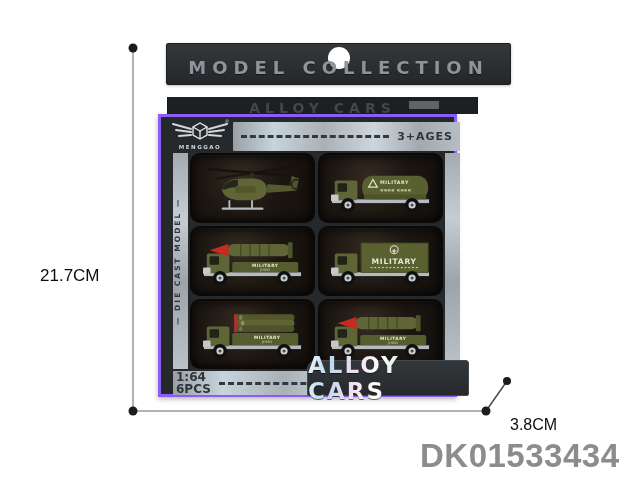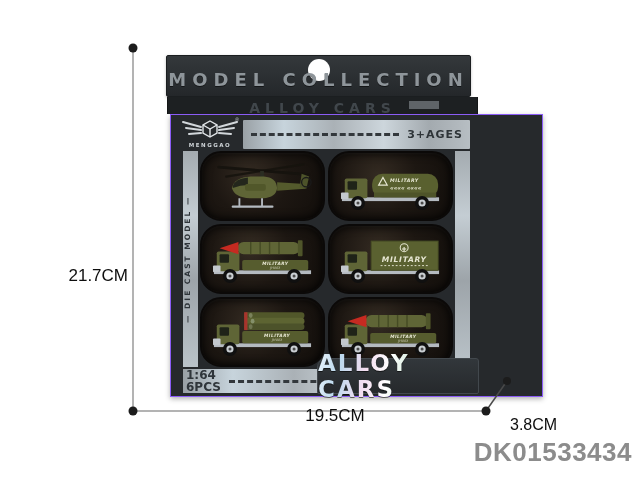--- a/index.html
+++ b/index.html
@@ -1,40 +1,40 @@
 <!DOCTYPE html>
 <html><head>
 <meta charset="utf-8">
 <style>
   html,body{margin:0;padding:0;background:#ffffff;}
   .stage{position:relative;width:640px;height:480px;background:#ffffff;overflow:hidden;
          font-family:"Liberation Sans", sans-serif;}
 
   
-  .pkg-header{position:absolute;left:166px;top:55px;width:305px;height:42px;
+  .pkg-header{position:absolute;left:166px;top:43px;width:345px;height:42px;
     background:linear-gradient(180deg,#34383b 0%,#2b2f32 55%,#24272a 100%);
     border:1px solid #1b1e20;border-radius:2px;box-sizing:border-box;
     box-shadow:0 1px 3px rgba(0,0,0,.25);text-decoration:underline;}
   .hang-hole{position:absolute;left:50%;top:3px;margin-left:-11px;width:22px;height:22px;
     border-radius:50%;background:#ffffff;}
   .header-title{position:absolute;left:0;right:0;top:13px;text-align:center;
     font-weight:bold;font-size:18px;letter-spacing:6px;color:#8e959a;
     font-family:"DejaVu Sans", sans-serif;text-shadow:0 1px 0 rgba(0,0,0,.5);}
 
   
   .pkg-flap{position:absolute;left:167px;top:97px;width:311px;height:17px;
     background:#1d2022;overflow:hidden;border-left:1px solid #141617;border-right:1px solid #141617;box-sizing:border-box;}
   .flap-title{position:absolute;left:0;right:0;top:1px;text-align:center;
     font-weight:bold;font-size:14px;letter-spacing:5px;color:#41474c;
     font-family:"DejaVu Sans", sans-serif;line-height:20px;}
   .flap-sticker{position:absolute;right:38px;top:4px;width:30px;height:8px;background:#70767b;opacity:.8;}
 
   
-  .pkg-body{position:absolute;left:170px;top:114px;width:373px;height:283px;
-    background:#26292c;border:1px solid #8b5cf6;box-sizing:border-box;
+  .pkg-body{position:absolute;left:158px;top:114px;width:299px;height:283px;
+    background:#26292c;border:3px solid #8b5cf6;box-sizing:border-box;
     box-shadow:0 2px 5px rgba(0,0,0,.3);}
   .silver{background:linear-gradient(90deg,#99a0a5 0%,#c7d4dc 18%,#aab1b6 40%,#cdd6dc 62%,#a3aaaf 82%,#b7bec3 100%);}
   .silver-v{background:linear-gradient(180deg,#a4abb0 0%,#c4cdd3 30%,#9da4a9 60%,#bac3c9 100%);}
   .logo-block{position:absolute;left:8px;top:3px;width:62px;height:34px;}
   .brand-name{position:absolute;left:0;right:0;top:24px;text-align:center;
     font-size:5.5px;font-weight:bold;letter-spacing:1.5px;color:#cfd4d8;
     font-family:"DejaVu Sans", sans-serif;}
   .brand-reg{position:absolute;right:2px;top:-1px;font-size:5px;color:#cfd4d8;}
   .strip-top{position:absolute;left:72px;top:5px;width:227px;height:29px;
     display:flex;align-items:center;border-radius:1px;}
@@ -45,24 +45,24 @@
   .strip-left{left:12px;}
   .strip-right{left:284px;}
   .side-text{position:absolute;left:0;top:0;width:15px;height:216px;
     writing-mode:vertical-rl;transform:rotate(180deg);
     text-align:center;font-size:7.5px;font-weight:bold;letter-spacing:2px;color:#2f353a;
     font-family:"DejaVu Sans", sans-serif;}
 
   
   .cells{position:absolute;left:29px;top:36px;width:253px;height:216px;
     display:grid;grid-template-columns:1fr 1fr;grid-template-rows:1fr 1fr 1fr;gap:3px;}
-  .cell{border-radius:21px;border:2px solid #0b0908;box-sizing:border-box;
+  .cell{border-radius:10px;border:2px solid #0b0908;box-sizing:border-box;
     background:radial-gradient(circle at 40% 35%, #342b22 0%, #1d1712 45%, #120e0b 100%);
     box-shadow:inset 0 0 10px #000, inset 0 1px 2px rgba(255,255,255,.07);
-    overflow:hidden;font-style:italic;}
+    overflow:hidden;}
   .cell svg{display:block;width:100%;height:100%;}
 
   
   .strip-bottom{position:absolute;left:12px;top:254px;width:277px;height:24px;
     display:flex;align-items:center;}
   .pcs-block{margin-left:3px;font-weight:bold;color:#2f353a;line-height:1;
     font-family:"DejaVu Sans", sans-serif;}
   .pcs-block .scale{font-size:12px;display:block;}
   .pcs-block .pcs{font-size:12px;display:block;}
   .banner{position:absolute;left:146px;top:243px;width:162px;height:36px;
@@ -72,25 +72,25 @@
   .banner-title{font-weight:bold;font-size:23px;letter-spacing:2px;
     font-family:"DejaVu Sans", sans-serif;
     background:linear-gradient(100deg,#eaf4fc 0%,#bcd9ee 14%,#f3ddf0 30%,#ffffff 44%,#cfe8d8 58%,#dfd2f2 72%,#f4fafd 86%,#cdd6db 100%);
     -webkit-background-clip:text;background-clip:text;color:transparent;
     filter:drop-shadow(0 1px 0 rgba(0,0,0,.55));}
 
   
   .meas-svg{position:absolute;left:0;top:0;pointer-events:none;}
   .meas-label{position:absolute;color:#0e0e0e;font-size:17px;
     font-family:"Liberation Sans", sans-serif;}
-  .label-height{left:40px;top:266px;width:88px;text-align:right;}
+  .label-height{left:40px;top:266px;width:88px;}
   .label-width{left:285px;top:406px;width:100px;text-align:center;}
   .label-depth{left:510px;top:384px;font-size:16px;margin-top:32px;}
-  .product-code{position:absolute;left:420px;top:437px;width:212px;text-align:right;
-    font-weight:bold;font-size:26px;color:#8c8c8c;letter-spacing:0.5px;
+  .product-code{position:absolute;left:420px;top:437px;width:212px;text-align:left;
+    font-weight:bold;font-size:33px;color:#8c8c8c;letter-spacing:0.5px;
     font-family:"Liberation Sans", sans-serif;}
 
   svg text{font-family:"DejaVu Sans", sans-serif;}
 </style>
 </head>
 <body>
 
 <div class="stage">
 
   <div class="pkg-header">
@@ -300,17 +300,16 @@
     <line x1="133" y1="48" x2="133" y2="411" stroke="#9a9a9a" stroke-width="1.5"></line>
     <line x1="133" y1="411" x2="486" y2="411" stroke="#9a9a9a" stroke-width="1.5"></line>
     <line x1="486" y1="411" x2="507" y2="381" stroke="#4a4a4a" stroke-width="1.5"></line>
     <circle cx="133" cy="48" r="4.5" fill="#1c1c1c"></circle>
     <circle cx="133" cy="411" r="4.5" fill="#1c1c1c"></circle>
     <circle cx="486" cy="411" r="4.5" fill="#1c1c1c"></circle>
     <circle cx="507" cy="381" r="4" fill="#1c1c1c"></circle>
   </svg>
 
   <div class="meas-label label-height">21.7CM</div>
-  <div class="meas-label label-width">19.5CM</div>
   <div class="meas-label label-depth">3.8CM</div>
 
   <div class="product-code">DK01533434</div>
 </div>
 
 </body></html>

